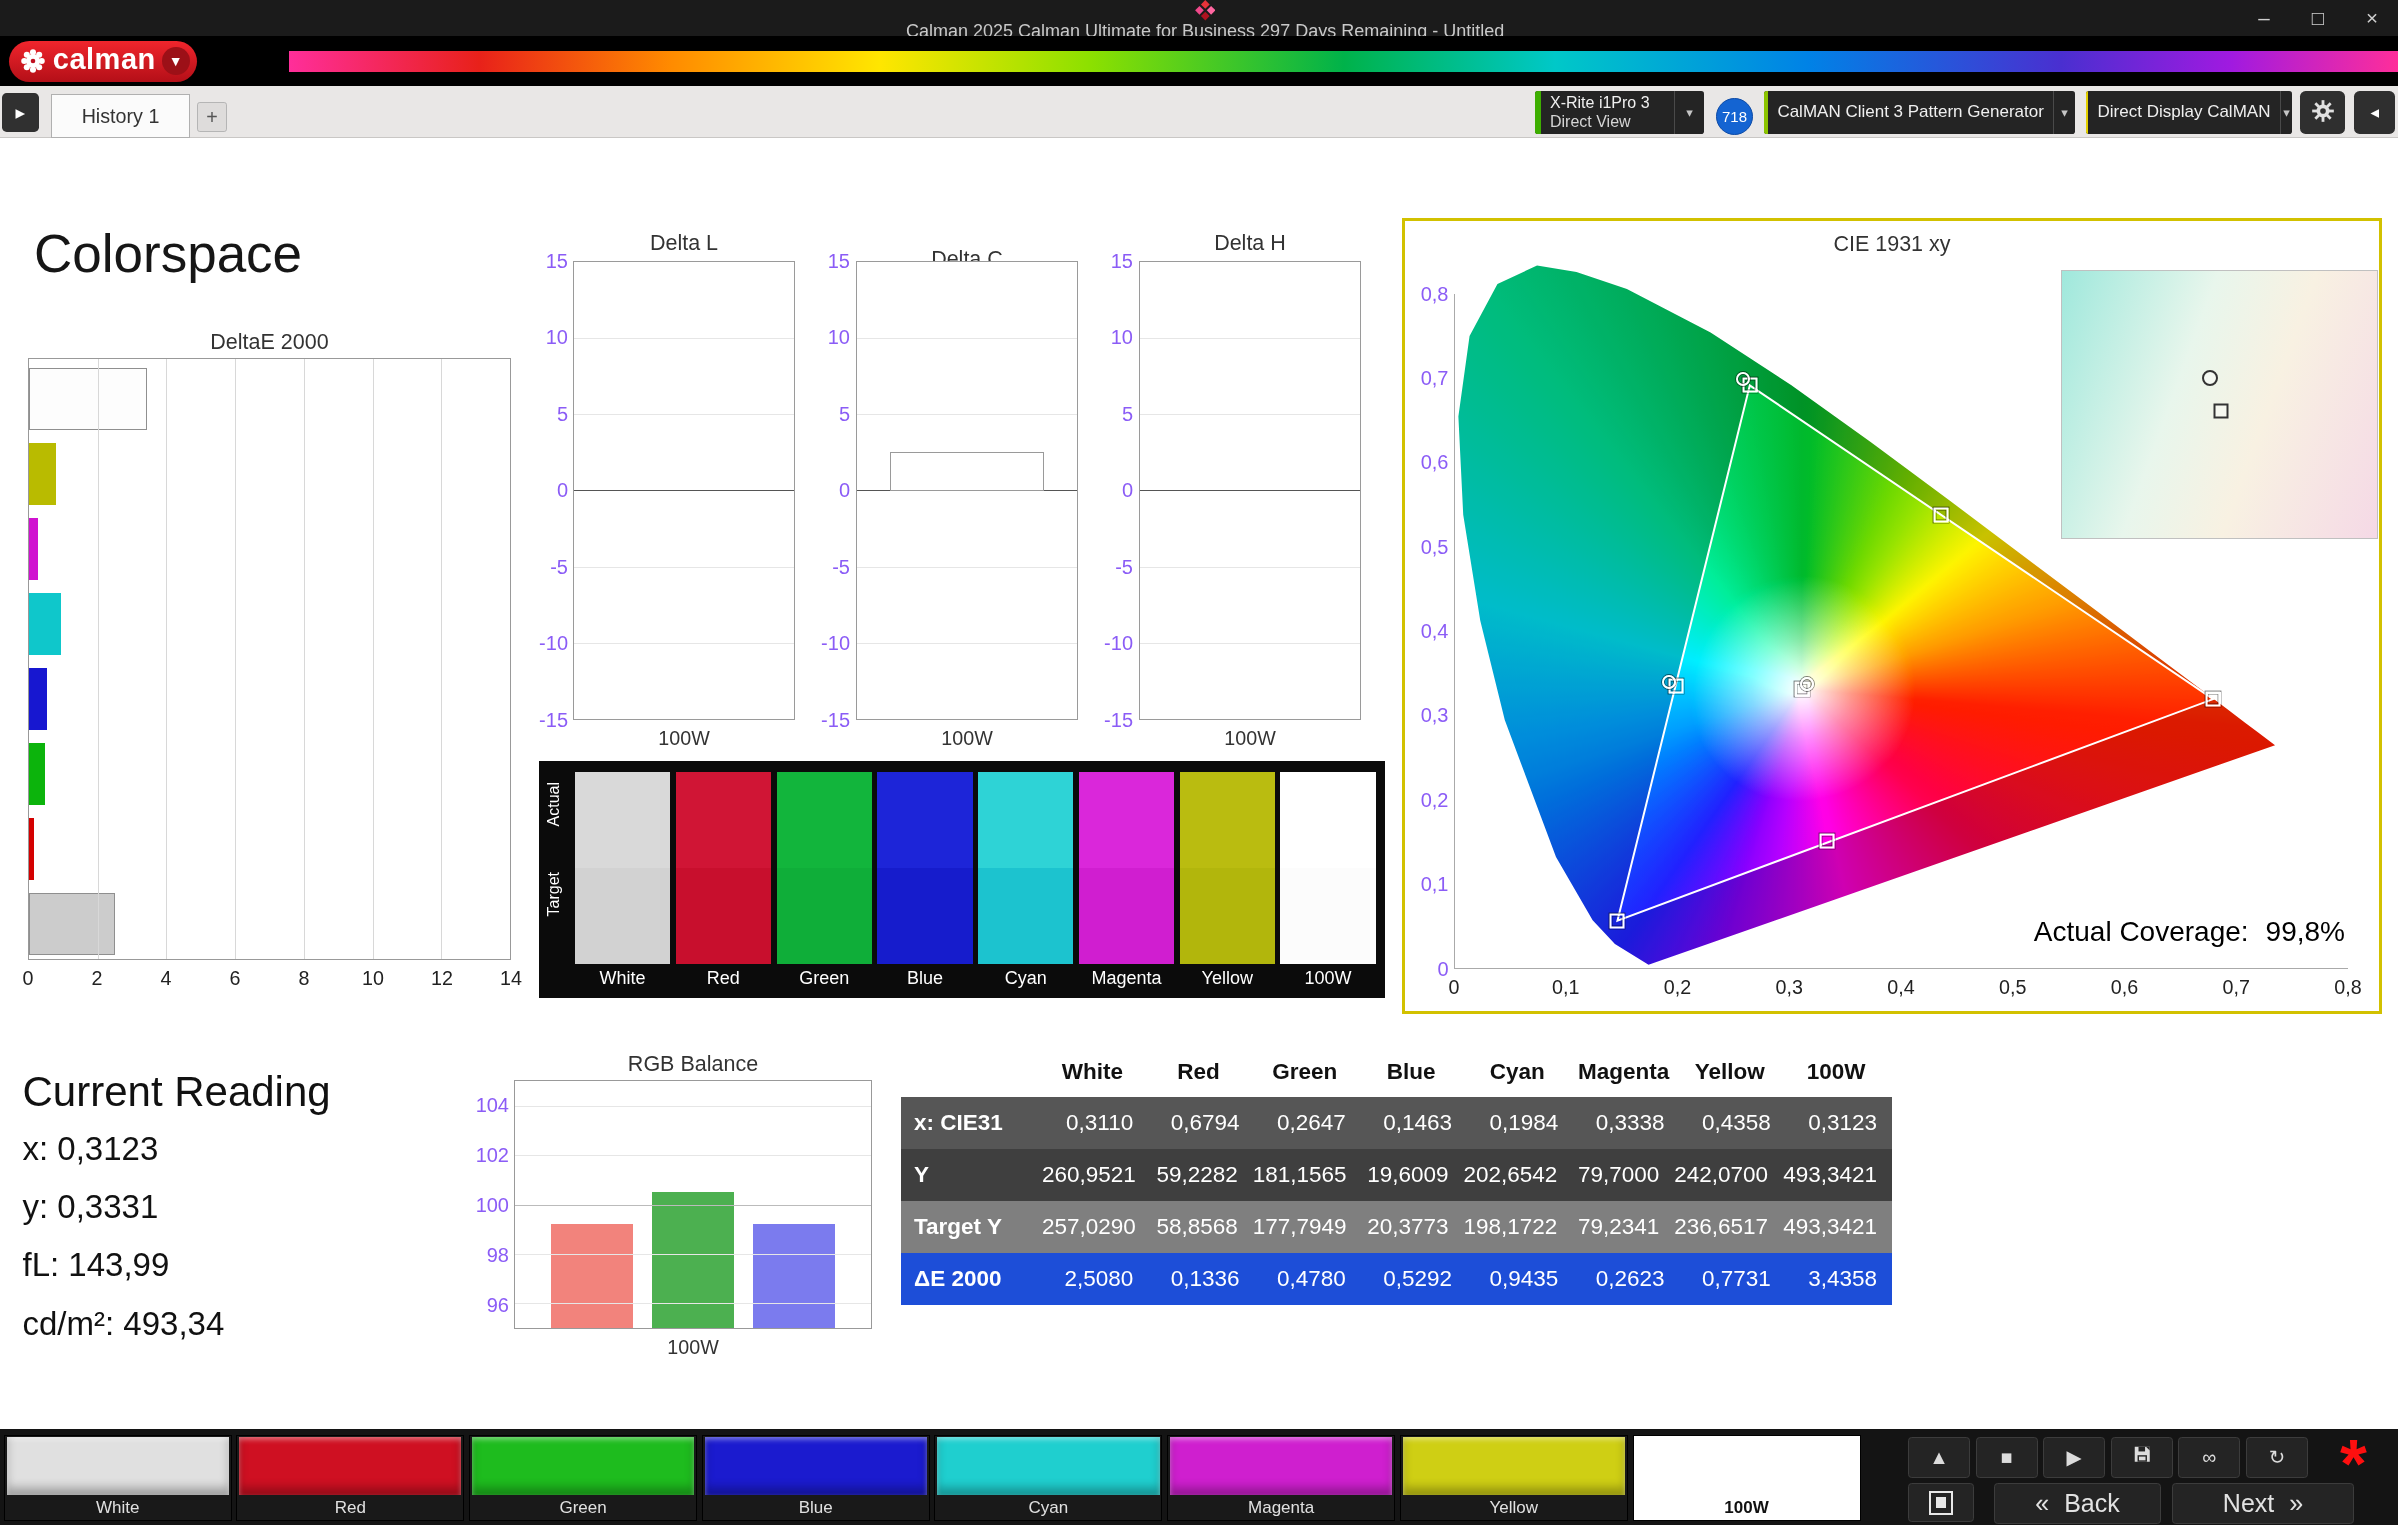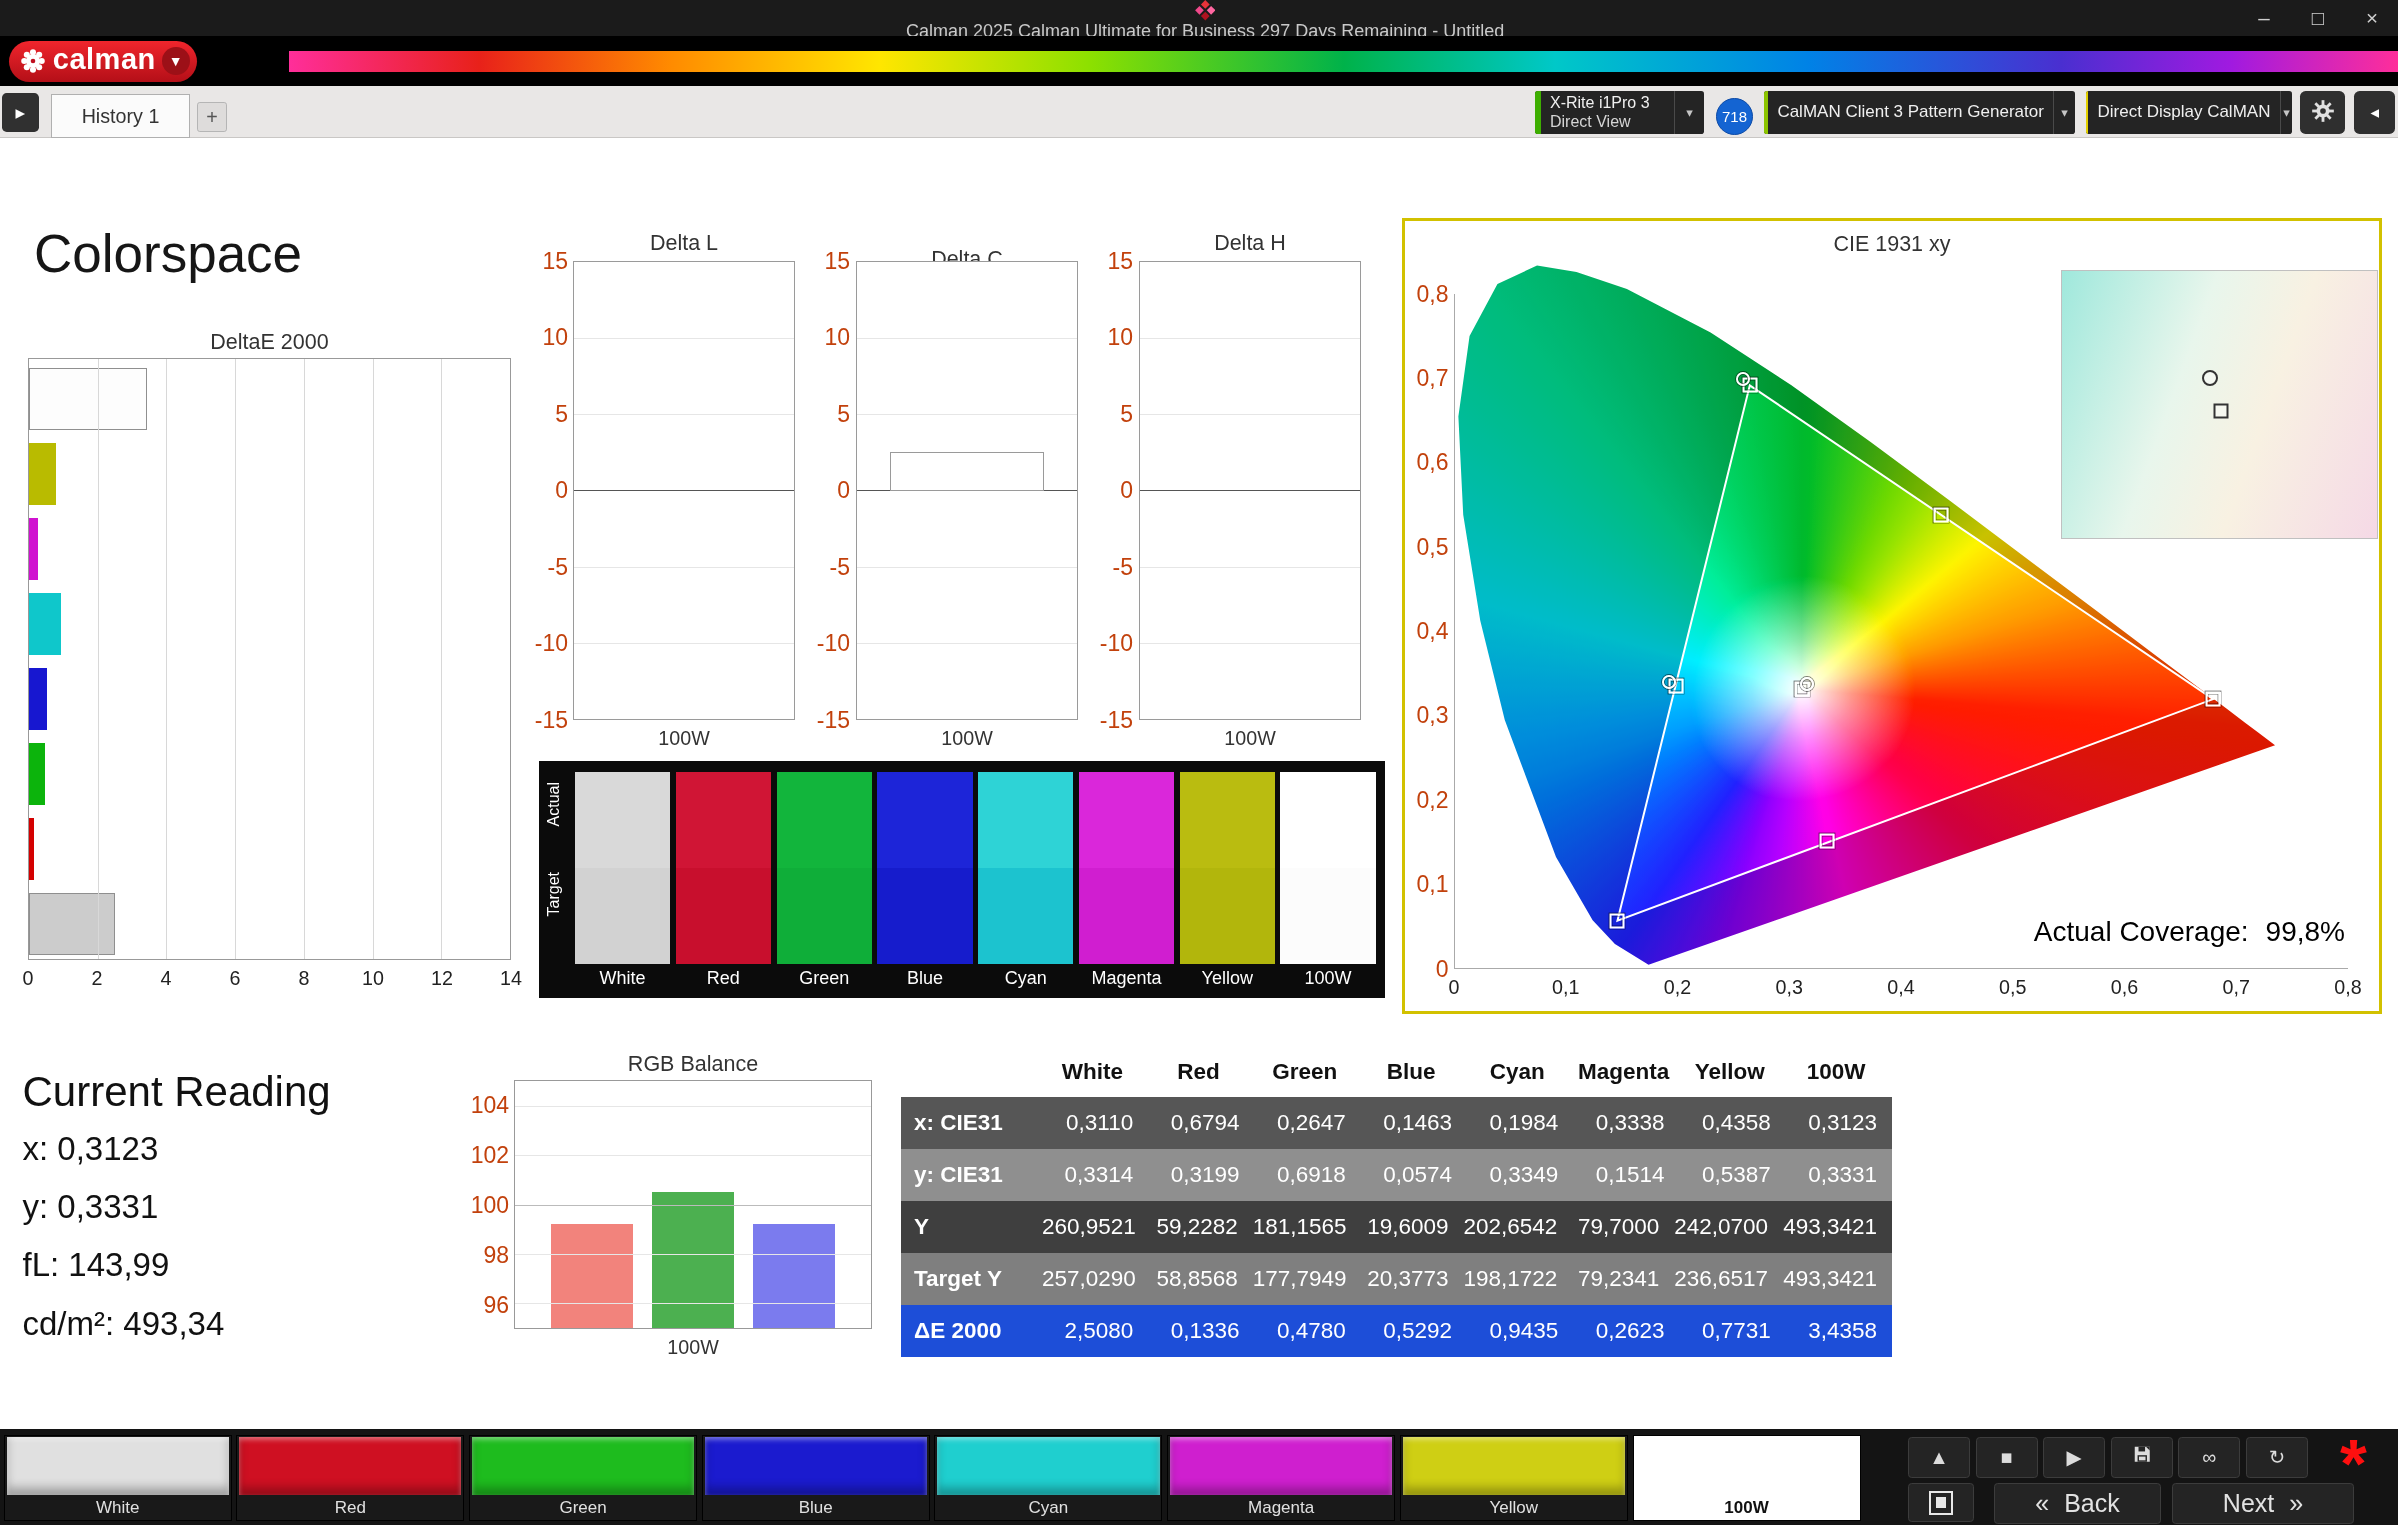--- a/index.html
+++ b/index.html
@@ -72,21 +72,21 @@
     border:0.9px solid #999; background:#fff; }
   .vline { position:absolute; top:0; bottom:0; width:0.9px; background:#d8d8d8; }
   #de-bars { position:absolute; inset:0; padding-top:9.4px; }
   .de-row { height:62px; margin-bottom:13px; }
   .de-bar { height:100%; }
   #de-xticks { position:absolute; left:28px; top:828px; width:483px; }
 
   .ticks-x { display:flex; justify-content:space-between; font-size:19.7px; color:#222; }
   .ticks-x span { width:0; display:flex; justify-content:center; white-space:nowrap; }
   .ticks-y { display:flex; flex-direction:column; justify-content:space-between;
-    align-items:flex-end; font-size:23px; color:#c2410c; }
+    align-items:flex-end; font-size:20px; color:#8b5cf6; }
   .ticks-y span { height:0; display:flex; align-items:center; white-space:nowrap; }
 
   
   .mini-plot { position:absolute; top:122px; width:222px; height:459px; border:0.9px solid #9a9a9a;
     background:#fff; }
   .hline { position:absolute; left:0; right:0; height:0.9px; background:#e6e6e6; }
   .hline.mid { background:#bbb; }
   .zline { position:absolute; left:0; right:0; top:calc(50% - 0.9px); height:1.9px; background:#555; }
   .mini-bar { position:absolute; left:15%; width:70%; bottom:50%; }
   .mini-yticks { position:absolute; top:122px; width:41px; height:459px; }
@@ -497,31 +497,20 @@
           <div class="tcell tlabel">x: CIE31</div>
           <div class="tcell">0,3110</div>
           <div class="tcell">0,6794</div>
           <div class="tcell">0,2647</div>
           <div class="tcell">0,1463</div>
           <div class="tcell">0,1984</div>
           <div class="tcell">0,3338</div>
           <div class="tcell">0,4358</div>
           <div class="tcell">0,3123</div>
         </div>
-        <div class="trow" style="background: rgb(143, 143, 143);">
-          <div class="tcell tlabel">y: CIE31</div>
-          <div class="tcell">0,3314</div>
-          <div class="tcell">0,3199</div>
-          <div class="tcell">0,6918</div>
-          <div class="tcell">0,0574</div>
-          <div class="tcell">0,3349</div>
-          <div class="tcell">0,1514</div>
-          <div class="tcell">0,5387</div>
-          <div class="tcell">0,3331</div>
-        </div>
         <div class="trow" style="background: rgb(63, 63, 63);">
           <div class="tcell tlabel">Y</div>
           <div class="tcell">260,9521</div>
           <div class="tcell">59,2282</div>
           <div class="tcell">181,1565</div>
           <div class="tcell">19,6009</div>
           <div class="tcell">202,6542</div>
           <div class="tcell">79,7000</div>
           <div class="tcell">242,0700</div>
           <div class="tcell">493,3421</div>

